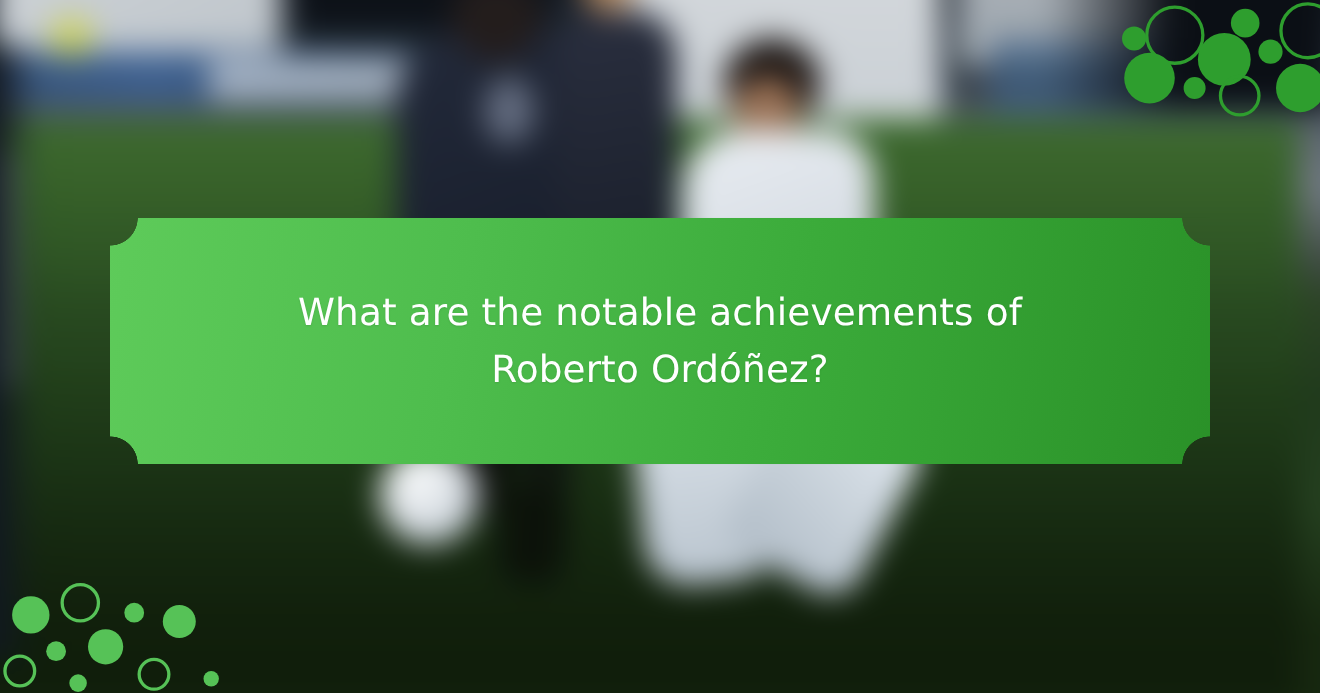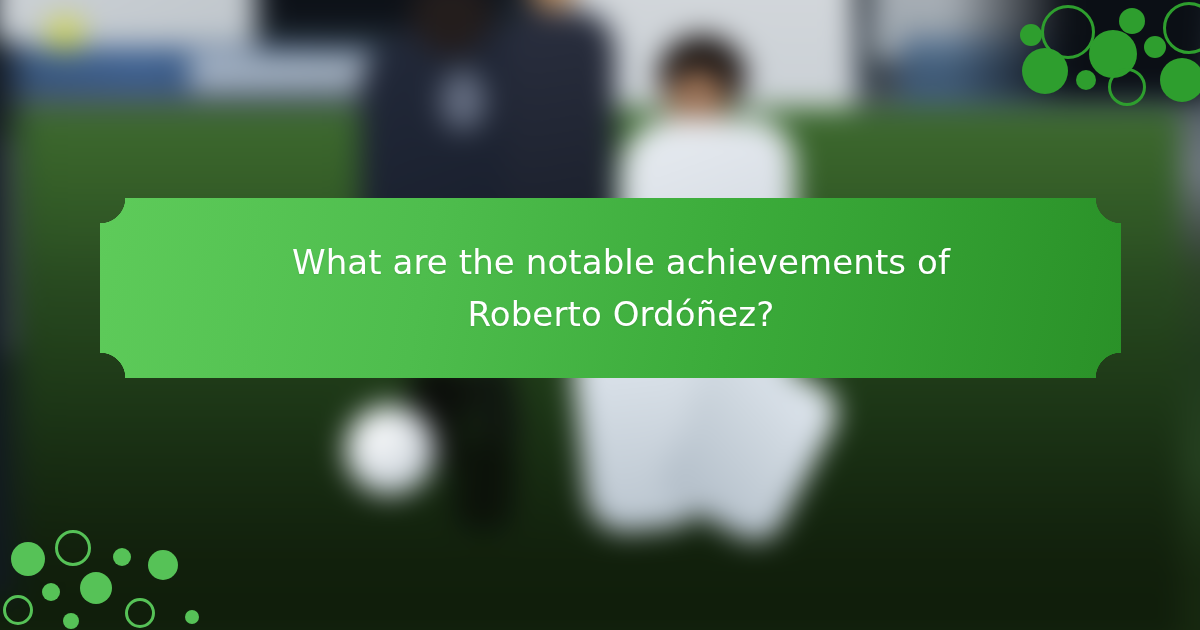--- a/index.html
+++ b/index.html
@@ -178,40 +178,39 @@
     position: absolute;
     border-radius: 50%;
   }
 
   
   #card {
     position: absolute;
     left: 100px;
     top: 198px;
     width: 1000px;
-    height: 180px;
+    height: 224px;
     background: linear-gradient(100deg, #5ECB5A 0%, #4EBD4D 32%, #3BAB3A 62%, #2A9128 100%);
     display: flex;
     align-items: center;
     justify-content: center;
     filter: drop-shadow(0 6px 10px rgba(0,0,0,.38));
     
     -webkit-mask-image:
       radial-gradient(circle 26px at 0 0, transparent 0 25px, #000 25.5px),
       radial-gradient(circle 26px at 100% 0, transparent 0 25px, #000 25.5px),
       radial-gradient(circle 26px at 0 100%, transparent 0 25px, #000 25.5px),
       radial-gradient(circle 26px at 100% 100%, transparent 0 25px, #000 25.5px);
     -webkit-mask-composite: source-in;
     mask-image:
       radial-gradient(circle 26px at 0 0, transparent 0 25px, #000 25.5px),
       radial-gradient(circle 26px at 100% 0, transparent 0 25px, #000 25.5px),
       radial-gradient(circle 26px at 0 100%, transparent 0 25px, #000 25.5px),
       radial-gradient(circle 26px at 100% 100%, transparent 0 25px, #000 25.5px);
     mask-composite: intersect;
-    padding-left: 21px;
   }
   #card-title {
     color: #ffffff;
     font-size: 34px;
     line-height: 52px;
     font-weight: 400;
     text-align: center;
     letter-spacing: .1px;
     max-width: 760px;
     text-shadow: 0 1px 2px rgba(0,0,0,.10);

